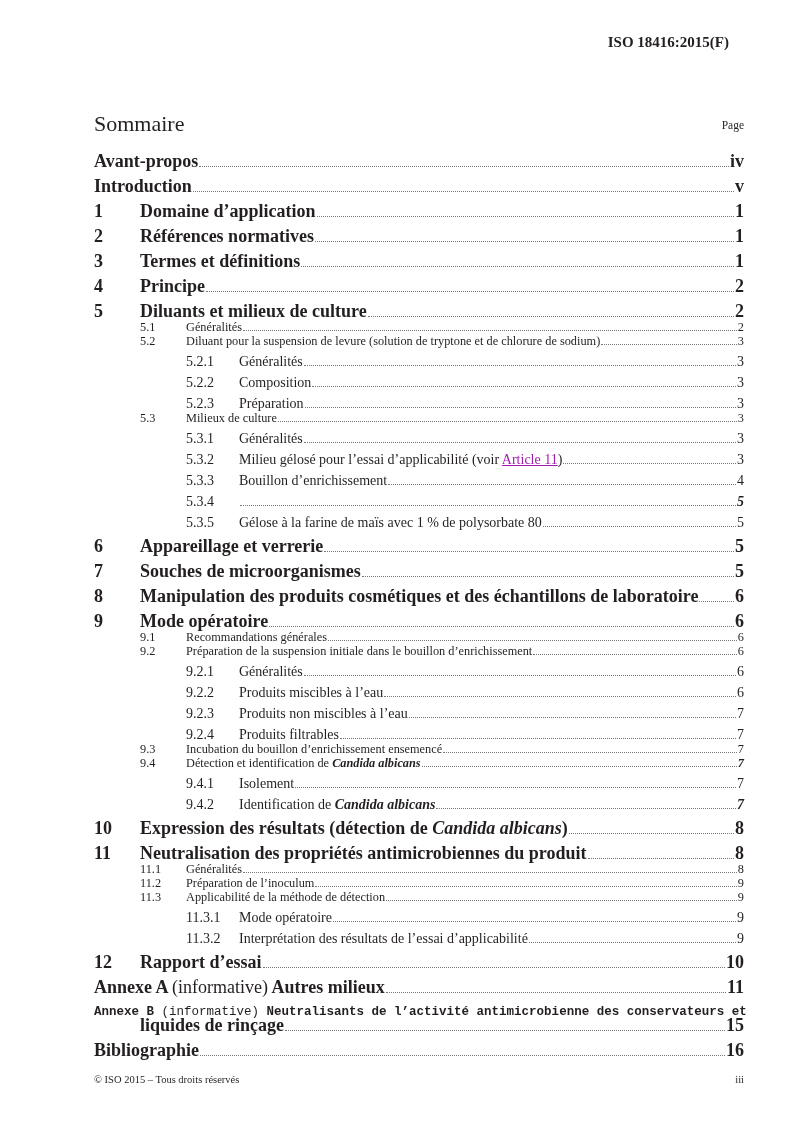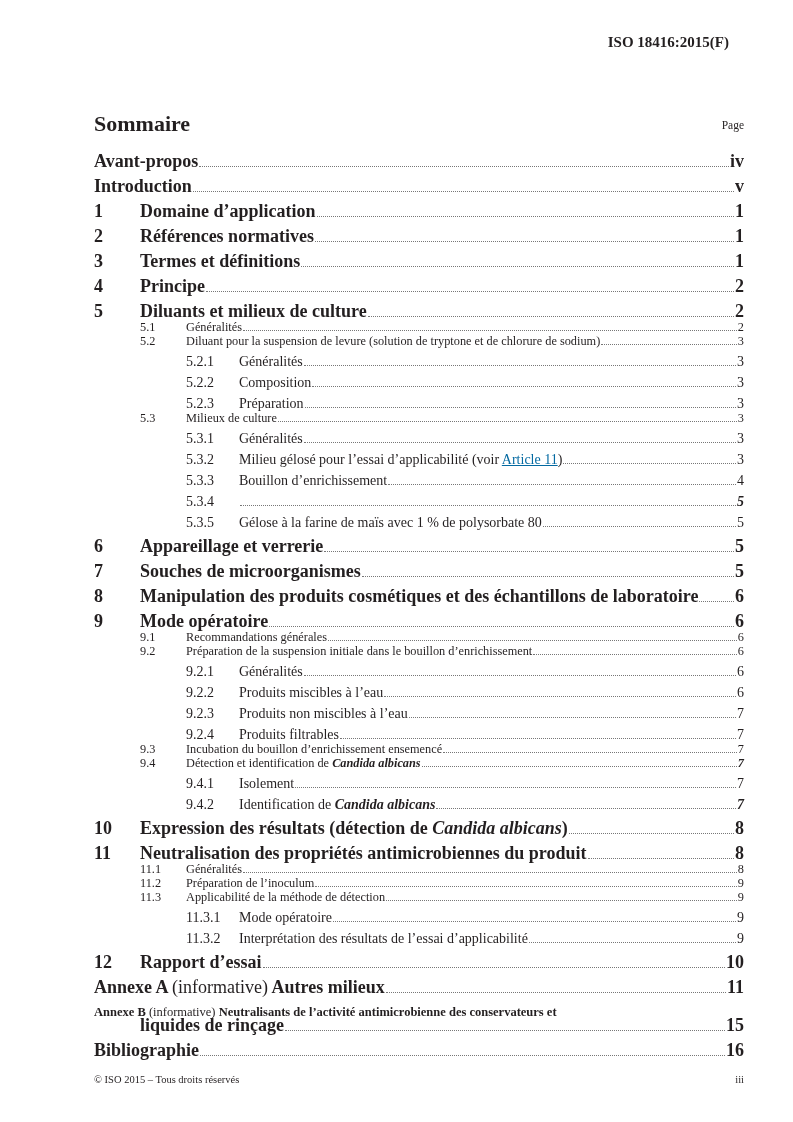--- a/index.html
+++ b/index.html
@@ -1,42 +1,42 @@
 <!DOCTYPE html>
 <html><head>
 <meta charset="utf-8">
 <style>
   html, body { margin: 0; padding: 0; background: #ffffff; }
   body { width: 793px; height: 1122px; position: relative; overflow: hidden;
          font-family: "Liberation Serif", "DejaVu Serif", serif; color: #231f20; }
   .header-code { position: absolute; right: 64px; top: 34px; font-weight: bold; font-size: 15px; }
-  .title { position: absolute; left: 94px; top: 111px; font-weight: bold; font-size: 22px; }
+  .title { position: absolute; left: 94px; top: 111px; font-weight: normal; font-size: 22px; }
   .page-label { position: absolute; right: 49px; top: 119px; font-size: 11.5px; }
   .toc { position: absolute; left: 94px; top: 155px; width: 650px; }
   .entry { display: flex; align-items: baseline; font-size: 18px; line-height: 13px; }
   .entry .num { flex: 0 0 auto; }
   .entry .text { flex: 0 1 auto; white-space: nowrap; }
   .entry .leader { flex: 1 1 auto; border-bottom: 1px dotted #777; margin: 0 1px 3px 1px; min-width: 6px; height: 1px; }
   .entry .pg { flex: 0 0 auto; }
   .lvl0 { font-weight: bold; margin-top: 10px; }
   .lvl0 .num { width: 46px; }
   .lvl0.first { margin-top: 0; }
   .lvl1 { margin-top: 1px; font-size: 12.3px; }
   .lvl1 .num { width: 46px; padding-left: 46px; }
   .lvl2 { margin-top: 7px; font-size: 14px; }
   .lvl2 .num { width: 53px; padding-left: 92px; }
   .pg-bolditalic { font-weight: bold; font-style: italic; }
   em.sp { font-style: italic; }
   b.sp { font-weight: bold; font-style: italic; }
   .lvl0 em.sp { font-weight: bold; }
-  a.xref { color: #0369a1; text-decoration: underline; }
+  a.xref { color: #a21caf; text-decoration: underline; }
   .annex { font-weight: bold; margin-top: 10px; }
   .annex .inf { font-weight: normal; }
   .annex-multi { font-weight: bold; margin-top: 10px; font-size: 12.5px; line-height: 13px; }
-  .annex-multi .l1 { white-space: nowrap; }
+  .annex-multi .l1 { white-space: nowrap; font-family: Liberation Mono, monospace; }
   .annex-multi .inf { font-weight: normal; }
   .annex-multi .entry { padding-left: 46px; }
   .footer-left { position: absolute; left: 94px; top: 1074px; font-size: 10.5px; }
   .footer-right { position: absolute; right: 49px; top: 1074px; font-size: 10.5px; }
 </style>
 </head>
 <body>
 
 <div class="header-code">ISO 18416:2015(F)</div>
 <div class="title">Sommaire</div>

